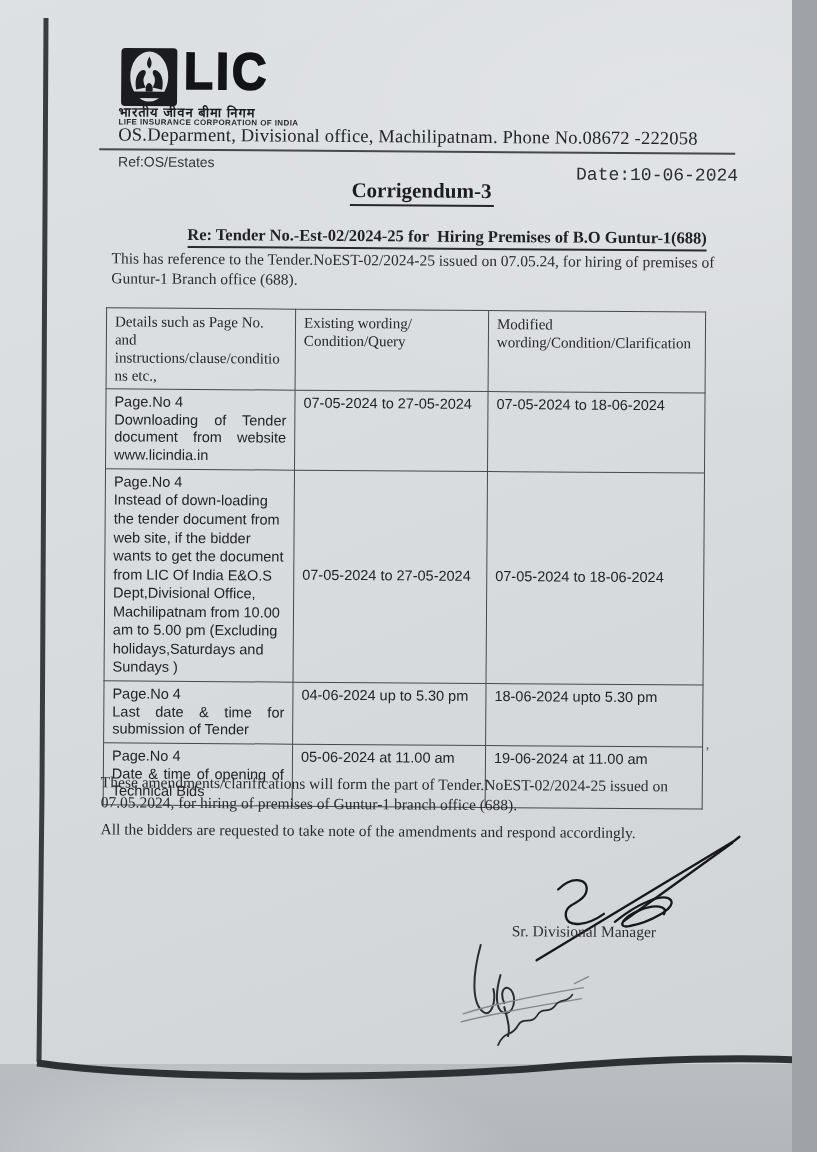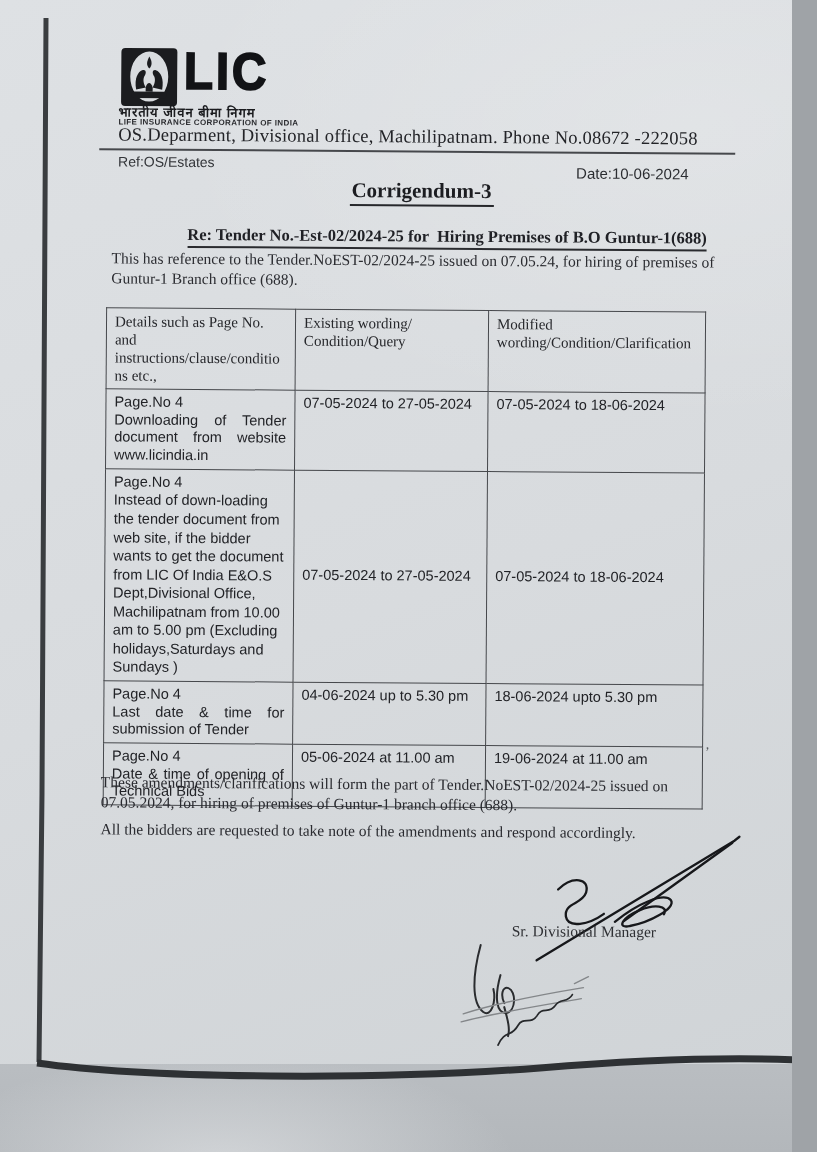--- a/index.html
+++ b/index.html
@@ -27,21 +27,21 @@
   .lic-wordmark{
     left:184px;top:44px;font-family:"Liberation Sans",sans-serif;font-weight:bold;
     font-size:52px;line-height:1;color:#121316;letter-spacing:3px;
     transform:scaleX(.92);transform-origin:left top;-webkit-text-stroke:1.8px #121316;
   }
   .hindi-name{left:119px;top:102px;font-family:"Liberation Sans",sans-serif;font-weight:bold;font-size:13px;color:#1a1b1e;letter-spacing:1px;}
   .english-name{left:119px;top:117px;font-family:"Liberation Sans",sans-serif;font-weight:bold;font-size:8px;color:#2a2b2f;letter-spacing:.4px;}
   .office-line{left:119px;top:124px;font-size:18.5px;color:#232428;letter-spacing:.2px;}
   .rule-1{left:100px;top:148px;width:636px;height:2px;background:#46484c;}
   .ref-no{left:119px;top:153px;font-family:"Liberation Sans",sans-serif;font-size:14px;color:#333539;}
-  .date{left:577px;top:161px;font-family:Liberation Sans, sans-serif;font-size:15px;color:#2b2d31;}
+  .date{left:577px;top:161px;font-family:Liberation Mono, monospace;font-size:18px;color:#2b2d31;}
   .title-wrap{left:14px;top:176px;width:817px;text-align:center;}
   .doc-title{display:inline-block;font-size:21px;font-weight:bold;color:#1c1d21;border-bottom:2.5px solid #26272b;padding:0 2px 1px 2px;}
   .subject-wrap{left:40px;top:224px;width:817px;text-align:center;}
   .subject{display:inline-block;font-size:16.5px;font-weight:bold;color:#202126;border-bottom:2px solid #2a2b2f;padding-bottom:1px;white-space:pre-wrap;}
   .intro{left:113px;top:248px;width:604px;font-size:15.5px;line-height:1.26;color:#2b2c31;}
   
   .tbl{left:108px;top:307px;width:599px;}
   table{border-collapse:collapse;table-layout:fixed;width:599px;}
   col.c1{width:189px;} col.c2{width:193px;} col.c3{width:217px;}
   th,td{border:1.6px solid #46484c;vertical-align:top;padding:4px 8px 4px 8px;overflow:hidden;}

